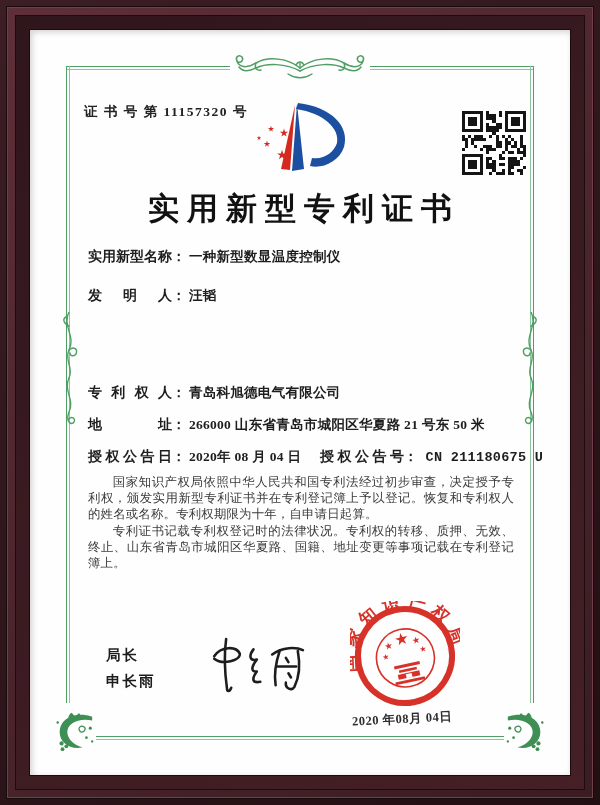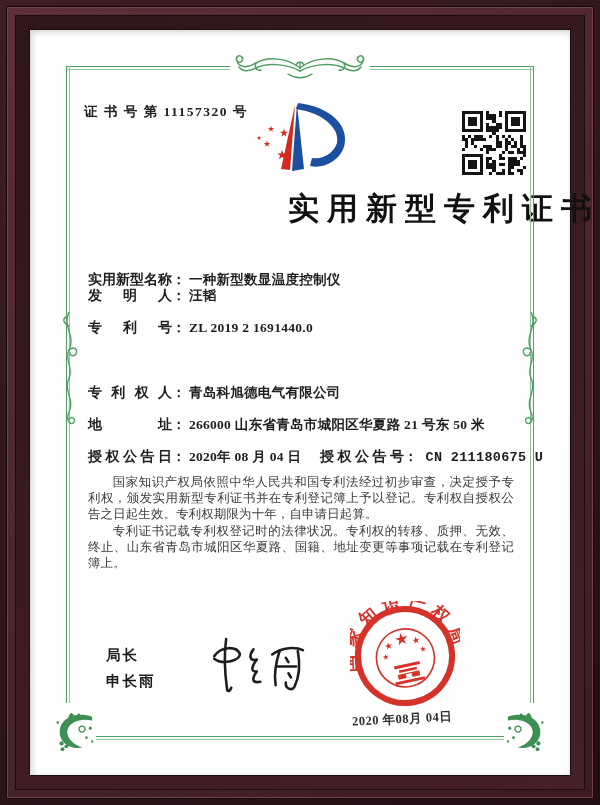--- a/index.html
+++ b/index.html
@@ -19,21 +19,21 @@
   .gl-bottom{left:96px;right:96px;top:736px;height:2px;border-top:1.5px solid #4f9e63;border-bottom:1.5px solid #8fc59d;}
   .gl-left{top:66px;left:66px;height:637px;width:2px;border-left:1.5px solid #4f9e63;border-right:1.5px solid #8fc59d;}
   .gl-right{top:66px;right:66px;height:637px;width:2px;border-left:1.5px solid #8fc59d;border-right:1.5px solid #4f9e63;}
   .flourish{position:absolute;left:230px;top:52px;width:140px;height:34px;background:#fefefe;z-index:2;}
   .side-orn{position:absolute;z-index:2;}
   .corner-floral{position:absolute;z-index:2;}
   
   .cert-no{position:absolute;left:84px;top:103px;font-size:13.5px;letter-spacing:1.5px;color:#222;font-weight:600;}
   .logo{position:absolute;left:252px;top:97px;}
   .qr{position:absolute;left:462px;top:111px;width:64px;height:64px;}
-  .title{position:absolute;left:0;right:0;top:188px;margin:0;text-align:right;
+  .title{position:absolute;left:0;right:0;top:188px;margin:0;text-align:center;
          font-size:31px;font-weight:700;letter-spacing:8px;padding-left:8px;color:#111;}
   
   .frow{position:absolute;left:88px;right:64px;font-size:13.5px;font-weight:600;color:#1e1e1e;white-space:nowrap;}
   .flabel{display:inline-block;width:84px;font-size:14px;text-align:justify;text-align-last:justify;vertical-align:bottom;}
   .fcolon{display:inline-block;}
   .fvalue{letter-spacing:.3px;}
   .fgroup2{position:absolute;left:232px;top:0;font-family:Liberation Mono, monospace;}
   
   .body-text{position:absolute;left:88px;top:474px;width:426px;font-size:12.4px;line-height:16.2px;
              color:#3a3a3a;text-align:justify;font-weight:500;}
@@ -271,51 +271,47 @@
       <rect x="14" y="0" width="7" height="7" fill="#151515"></rect>
       <rect x="15" y="1" width="5" height="5" fill="#ffffff"></rect>
       <rect x="16" y="2" width="3" height="3" fill="#151515"></rect>
       <rect x="0" y="14" width="7" height="7" fill="#151515"></rect>
       <rect x="1" y="15" width="5" height="5" fill="#ffffff"></rect>
       <rect x="2" y="16" width="3" height="3" fill="#151515"></rect>
     </svg>
 
   <h1 class="title">实用新型专利证书</h1>
 
-  <div class="frow" style="top:271px">
+  <div class="frow" style="top:248px">
     <span class="flabel">实用新型名称</span><span class="fcolon">：</span>
     <span class="fvalue">一种新型数显温度控制仪</span>
   </div>
   <div class="frow" style="top:287px">
     <span class="flabel">发明人</span><span class="fcolon">：</span>
     <span class="fvalue">汪韬</span>
-  </div>
-  <div class="frow" style="top:319px">
-    <span class="flabel">专利号</span><span class="fcolon">：</span>
-    <span class="fvalue">ZL 2019 2 1691440.0</span>
   </div>
   <div class="frow" style="top:384px">
     <span class="flabel">专利权人</span><span class="fcolon">：</span>
     <span class="fvalue">青岛科旭德电气有限公司</span>
   </div>
   <div class="frow" style="top:416px">
     <span class="flabel">地址</span><span class="fcolon">：</span>
     <span class="fvalue">266000 山东省青岛市城阳区华夏路 21 号东 50 米</span>
   </div>
   <div class="frow" style="top:448px">
     <span class="flabel">授权公告日</span><span class="fcolon">：</span>
     <span class="fvalue">2020年 08 月 04 日</span>
     <span class="fgroup2">
       <span class="flabel">授权公告号</span><span class="fcolon">：</span>
       <span class="fvalue">CN 211180675 U</span>
     </span>
   </div>
 
   <div class="body-text">
-    <p>国家知识产权局依照中华人民共和国专利法经过初步审查，决定授予专利权，颁发实用新型专利证书并在专利登记簿上予以登记。专利权自授权公告之日起生效。专利权期限为十年，自申请日起算。</p>
+    <p>国家知识产权局依照中华人民共和国专利法经过初步审查，决定授予专利权，颁发实用新型专利证书并在专利登记簿上予以登记。恢复和专利权人的姓名或名称。专利权期限为十年，自申请日起算。</p>
     <p>专利证书记载专利权登记时的法律状况。专利权的转移、质押、无效、终止、山东省青岛市城阳区华夏路、国籍、地址变更等事项记载在专利登记簿上。</p>
   </div>
 
   <div class="signer">
     <div>局长</div>
     <div>申长雨</div>
   </div>
 
   <svg class="signature" width="120" height="64" viewBox="0 0 130 75">
     <g stroke="#1d1d1d" fill="none" stroke-width="3" stroke-linecap="round" stroke-linejoin="round">

